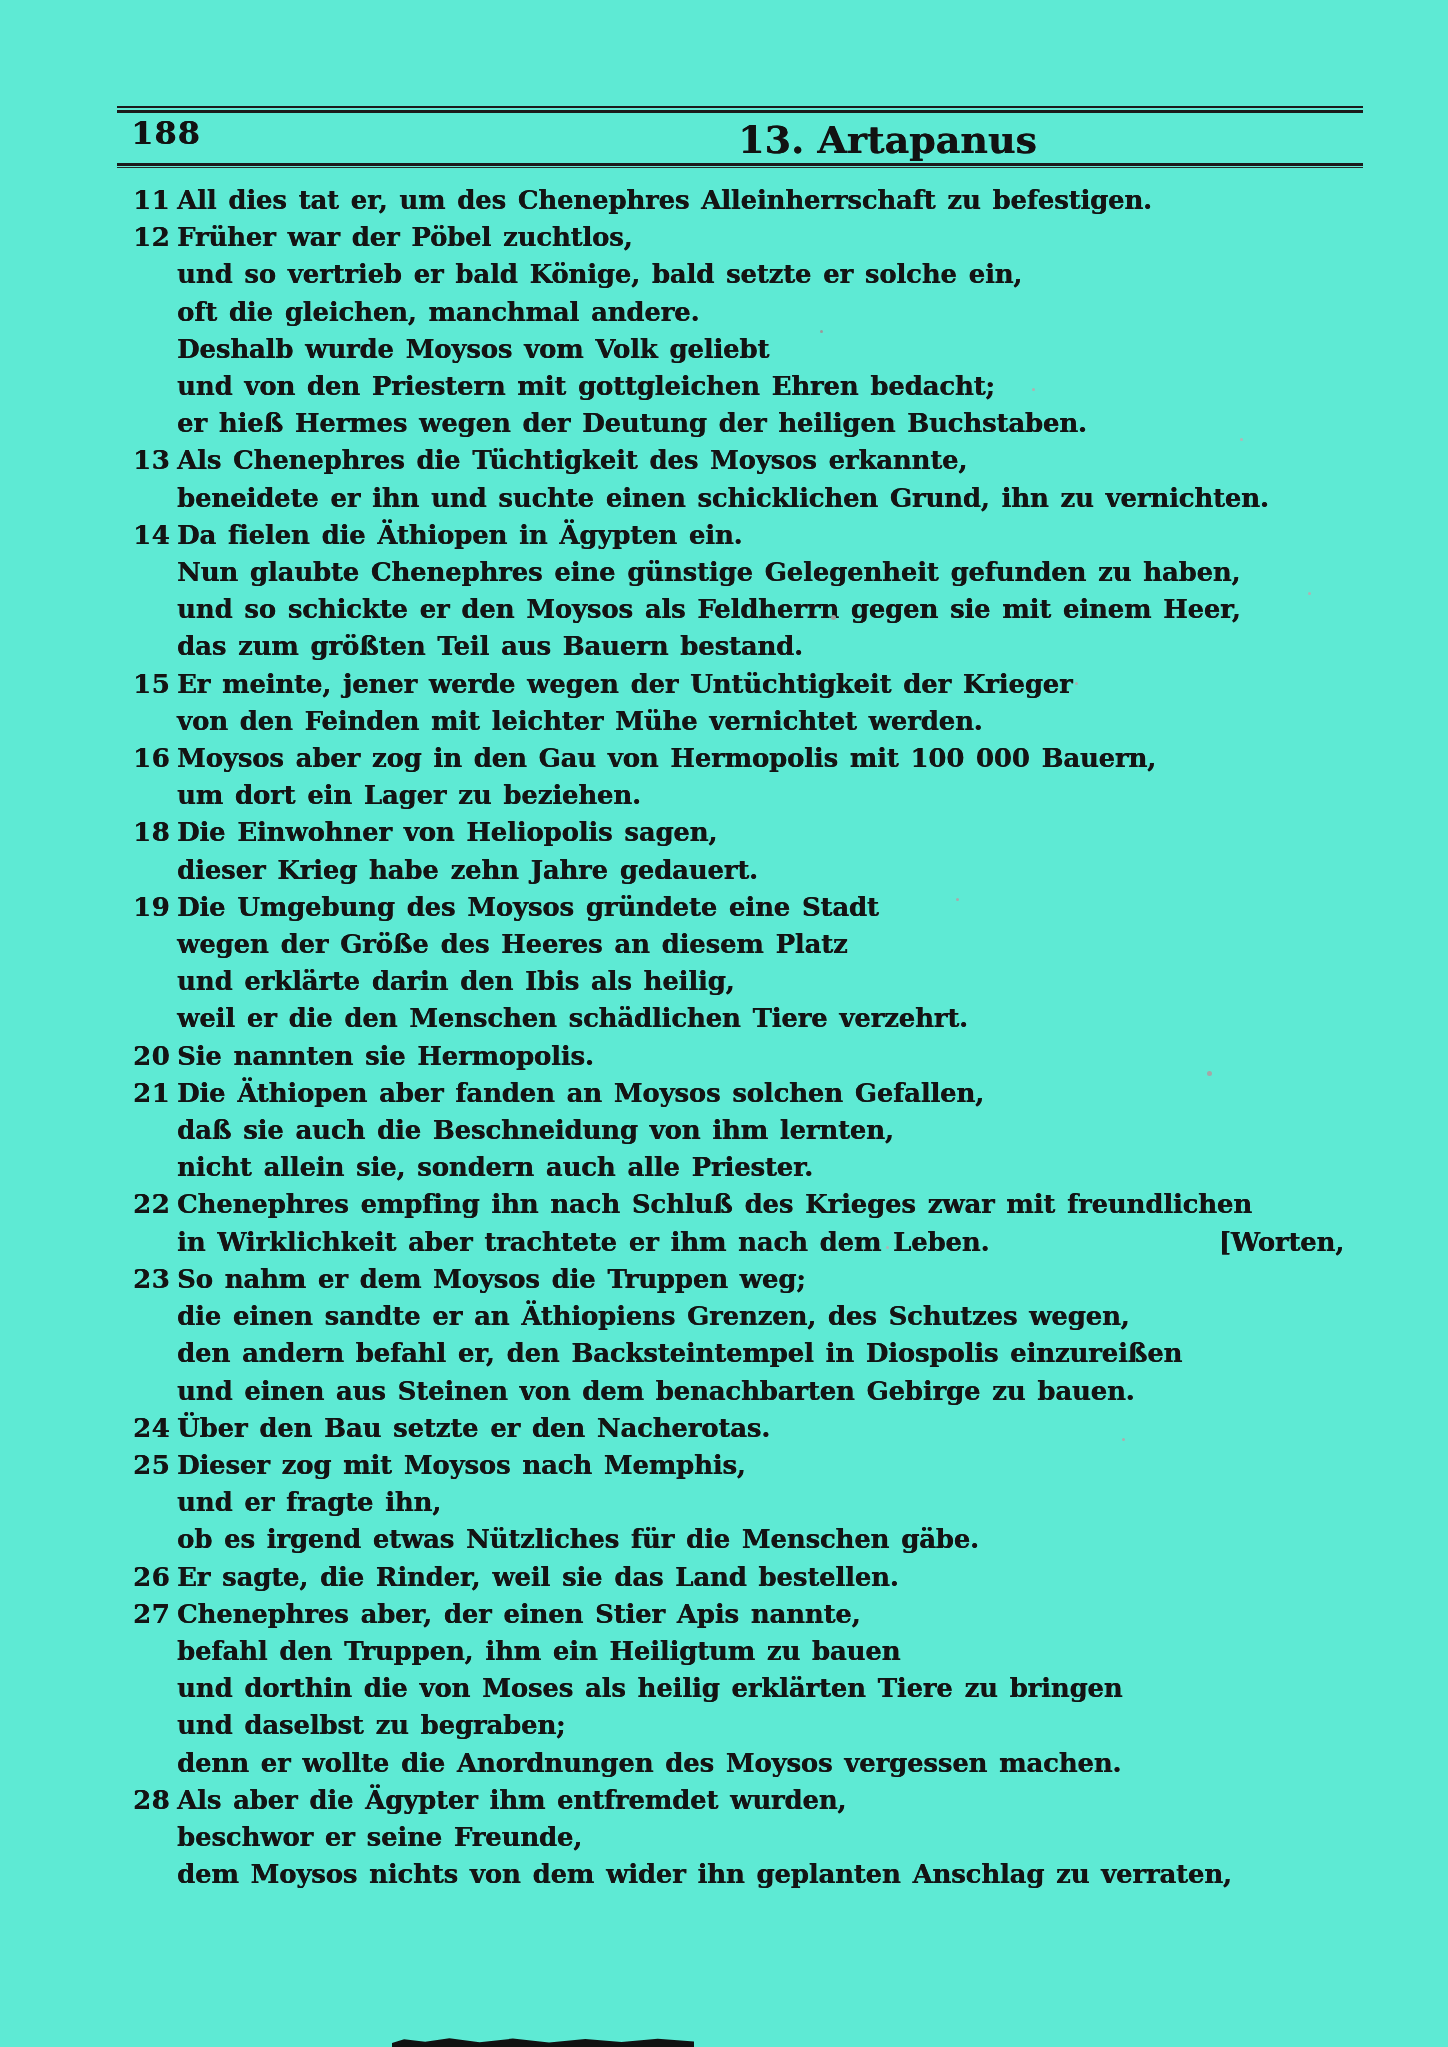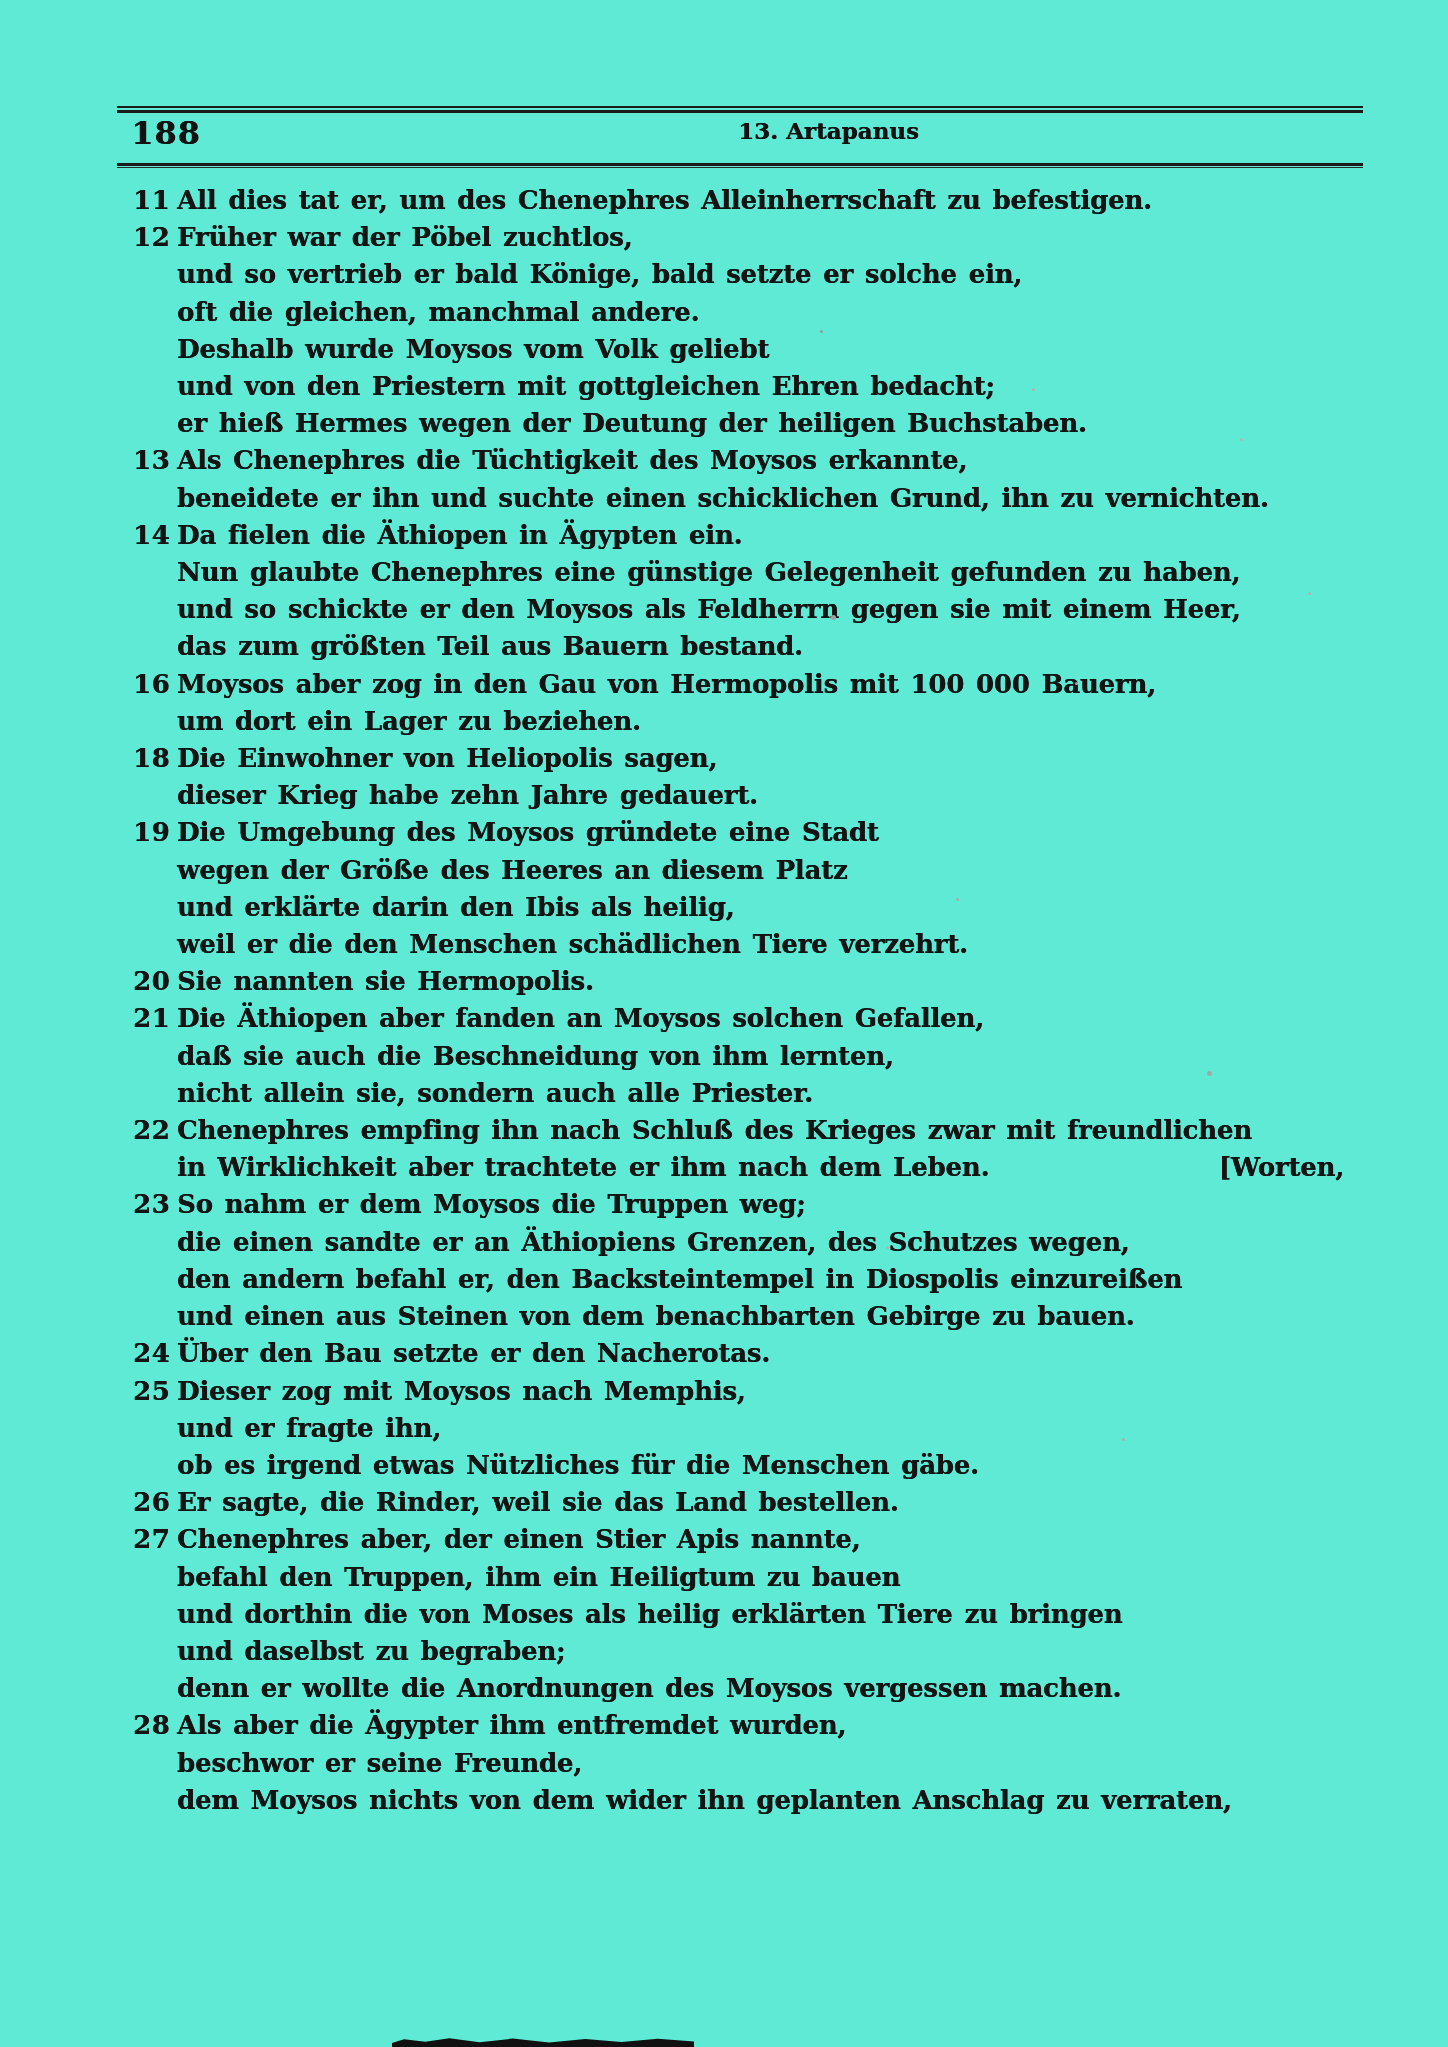--- a/index.html
+++ b/index.html
@@ -27,21 +27,21 @@
     background:linear-gradient(to bottom,
       #1b1b1b 0 3px, rgba(255,255,255,0) 3px 3.8px, #2a2a2a 3.8px 5px);
   }
   .pagenum {
     position:absolute; left:131px; top:114px;
     font-size:32px; font-weight:bold; letter-spacing:1px;
     text-shadow:0.4px 0 currentColor;
   }
   .running-title {
     position:absolute; left:738px; top:117px;
-    font-size:23px; font-weight:bold;
+    font-size:38px; font-weight:bold;
     text-shadow:0.4px 0 currentColor;
   }
 
   
   .text-block {
     position:absolute; left:133px; top:182px; right:104px;
     font-size:26px; line-height:37.2px; font-weight:bold;
     letter-spacing:-0.2px; word-spacing:3px;
     text-shadow:0.35px 0 currentColor;
     color:#141414;
@@ -104,20 +104,25 @@
         <div class="line"><span class="ltext">beneidete er ihn und suchte einen schicklichen Grund, ihn zu vernichten.</span></div>
       </div>
       <div class="verse">
         <span class="vnum">14</span>
         <div class="line"><span class="ltext">Da fielen die Äthiopen in Ägypten ein.</span></div>
         <div class="line"><span class="ltext">Nun glaubte Chenephres eine günstige Gelegenheit gefunden zu haben,</span></div>
         <div class="line"><span class="ltext">und so schickte er den Moysos als Feldherrn gegen sie mit einem Heer,</span></div>
         <div class="line"><span class="ltext">das zum größten Teil aus Bauern bestand.</span></div>
       </div>
       <div class="verse">
+        <span class="vnum">15</span>
+        <div class="line"><span class="ltext">Er meinte, jener werde wegen der Untüchtigkeit der Krieger</span></div>
+        <div class="line"><span class="ltext">von den Feinden mit leichter Mühe vernichtet werden.</span></div>
+      </div>
+      <div class="verse">
         <span class="vnum">16</span>
         <div class="line"><span class="ltext">Moysos aber zog in den Gau von Hermopolis mit 100 000 Bauern,</span></div>
         <div class="line"><span class="ltext">um dort ein Lager zu beziehen.</span></div>
       </div>
       <div class="verse">
         <span class="vnum">18</span>
         <div class="line"><span class="ltext">Die Einwohner von Heliopolis sagen,</span></div>
         <div class="line"><span class="ltext">dieser Krieg habe zehn Jahre gedauert.</span></div>
       </div>
       <div class="verse">

